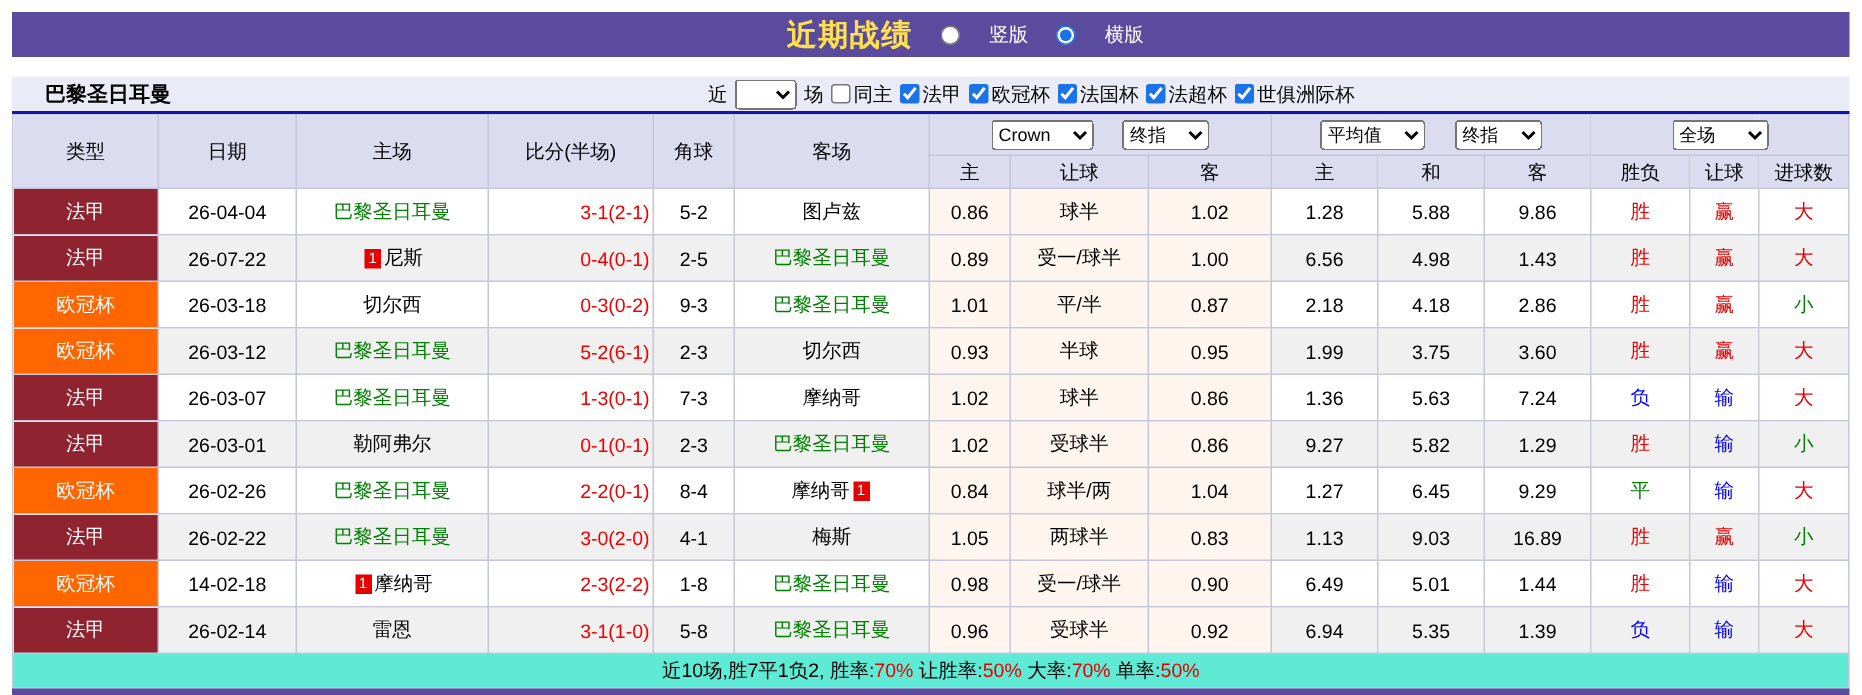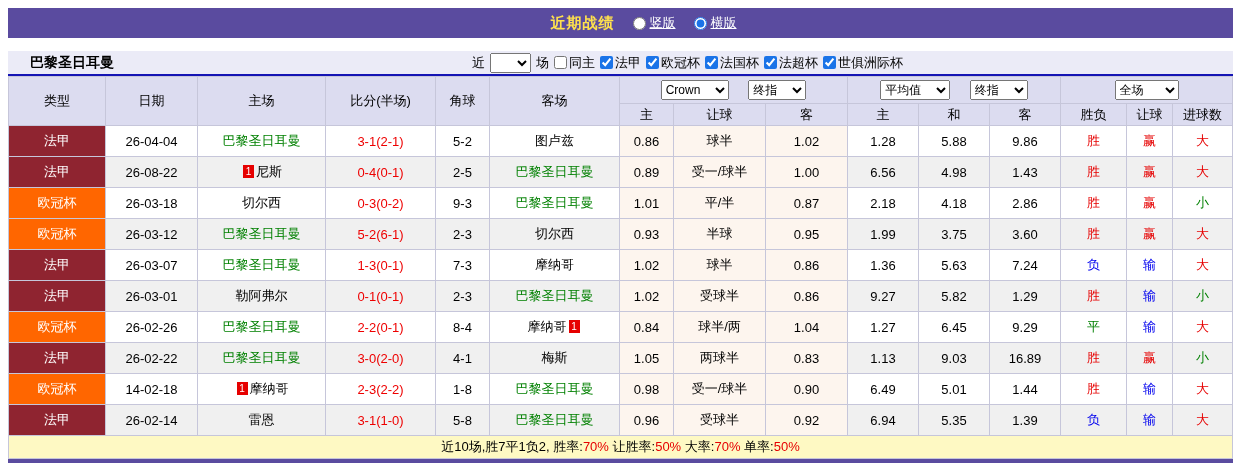--- a/index.html
+++ b/index.html
@@ -4,22 +4,22 @@
 <style>
   * { box-sizing: border-box; }
   html,body { margin:0; padding:0; background:#fff; }
   body { font-family:"Liberation Sans","DejaVu Sans",sans-serif; color:#000; }
   .page { width:1241px; padding:8px 8px 0 8px; }
 
   .topbar {
     height:30px; background:var(--topbar_bg,#5a4b9f);
     display:flex; align-items:center; justify-content:center; gap:18px;
   }
-  .topbar .title { color:var(--title_text,#ffe14d); font-weight:bold; font-size:15px; letter-spacing:1px;margin-left:46px; }
-  .radio-label { color:#fff; font-size:13px; display:inline-flex; align-items:center; gap:4px; cursor:pointer;text-decoration:underline; }
+  .topbar .title { color:var(--title_text,#ffe14d); font-weight:bold; font-size:20px; letter-spacing:1px;margin-left:46px; }
+  .radio-label { color:#fff; font-size:13px; display:inline-flex; align-items:center; gap:20px; cursor:pointer; }
   .radio-label input { margin:0; accent-color:#1a73e8; }
 
   .spacer { height:13px; background:#fff; }
 
   .filterbar {
     background:var(--filter_bg,#ebebf7); height:25px;
     border-bottom:2px solid var(--divider_blue,#1414b4);
     display:flex; align-items:center; font-size:13px;
   }
   .team-title { font-weight:bold; font-size:14px; margin-left:22px; }
@@ -39,37 +39,37 @@
   thead tr:first-child th { height:27px; }
   thead tr:last-child th { height:22px; }
   .group-head { }
   .group-head .sel { vertical-align:middle; }
 
   tbody td { height:31px; }
   tbody tr:nth-child(even) { background:var(--row_alt_bg,#f0f0f0); }
   td.league { color:#fff; }
   td.lg-ligue1 { background:var(--league_ligue1_bg,#8f2430); }
   td.lg-ucl { background:var(--league_ucl_bg,#ff6600); }
-  td.score { color:var(--score_red,#ee0000); }
+  td.score { color:var(--score_red,#ee0000);text-align:right; }
   td.oddsbg { background:var(--odds_bg,#fdf5ee); }
   .green { color:var(--team_green,#008000); }
   .t-r { color:var(--win_red,#e60000); }
   .t-g { color:var(--draw_green,#008000); }
   .t-b { color:var(--lose_blue,#0000ee); }
   .t-k { color:#000; }
   .redcard {
     display:inline-block; background:#e60000; color:#fff;
     font-size:10px; line-height:13px; width:11px; height:13px;
     text-align:center; vertical-align:1px; margin:0 2px;
   }
 
   .summary {
     border:1px solid #c6c6da; border-top:none; height:23px;
     display:flex; align-items:center; justify-content:center;
-    font-size:13px; background:#fef9c3;
+    font-size:13px; background:#5eead4;
   }
   .footerbar { height:8px; background:var(--topbar_bg,#5a4b9f); margin-top:0; }
 </style>
 </head>
 <body>
 
 <div class="page">
 
   <div class="topbar">
     <span class="title">近期战绩</span>
@@ -193,21 +193,21 @@
     <td class="oddsbg">1.02</td>
     <td>1.28</td>
     <td>5.88</td>
     <td>9.86</td>
     <td class="t-r">胜</td>
     <td class="t-r">赢</td>
     <td class="t-r">大</td>
   </tr>
         <tr>
     <td class="league lg-ligue1">法甲</td>
-    <td>26-08-22</td>
+    <td>26-07-22</td>
     <td><span class="redcard">1</span><span>尼斯</span></td>
     <td class="score">0-4(0-1)</td>
     <td>2-5</td>
     <td><span class="green">巴黎圣日耳曼</span></td>
     <td class="oddsbg">0.89</td>
     <td class="oddsbg">受一/球半</td>
     <td class="oddsbg">1.00</td>
     <td>6.56</td>
     <td>4.98</td>
     <td>1.43</td>

